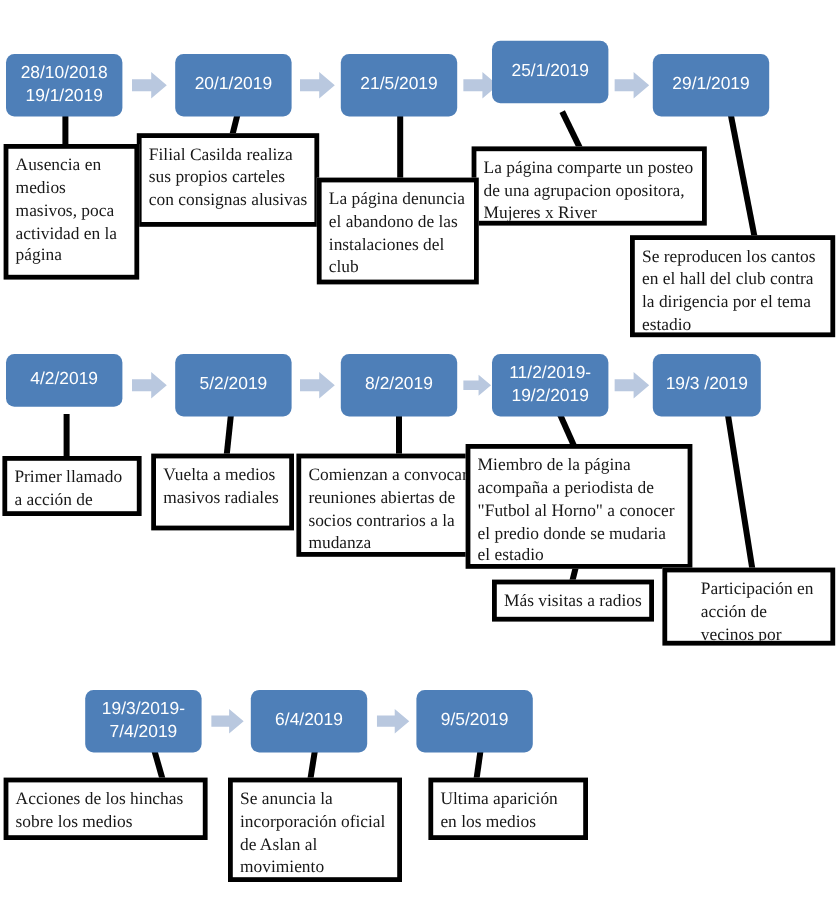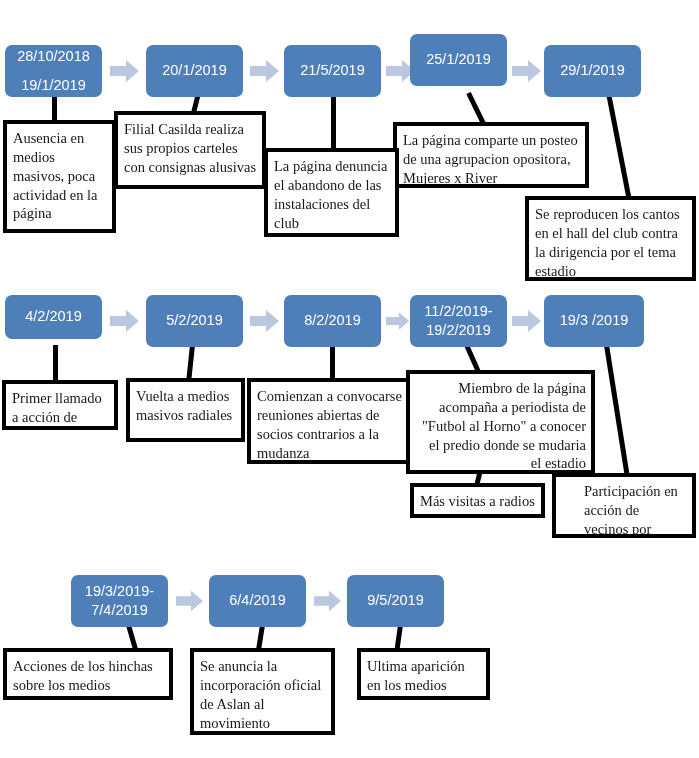--- a/index.html
+++ b/index.html
@@ -68,21 +68,21 @@
 <body>
 
 <div id="canvas">
 
   <div class="stem" style="left:52px; top:93px; width:5px; height:30px;"></div>
   <div class="stem" style="left:196px; top:93px; width:5px; height:22px; transform:rotate(14deg);"></div>
   <div class="stem" style="left:331px; top:93px; width:5px; height:60px;"></div>
   <div class="stem" style="left:466px; top:93px; width:5px; height:38px; transform:rotate(-26deg);"></div>
   <div class="stem" style="left:606px; top:93px; width:5px; height:112px; transform:rotate(-11deg);"></div>
 
-  <div class="date-chip" style="left:5px; top:45px; width:97px; height:52px;justify-content:space-between;">
+  <div class="date-chip" style="left:5px; top:45px; width:97px; height:52px;">
     <span>28/10/2018</span>
     <span class="l2">19/1/2019</span>
   </div>
   <div class="date-chip" style="left:146px; top:45px; width:97px; height:52px;">
     <span>20/1/2019</span>
   </div>
   <div class="date-chip" style="left:284px; top:45px; width:97px; height:52px;">
     <span>21/5/2019</span>
   </div>
   <div class="date-chip" style="left:410px; top:34px; width:97px; height:52px;">
@@ -142,21 +142,21 @@
   <div class="date-chip" style="left:146px; top:295px; width:97px; height:52px;">
     <span>5/2/2019</span>
   </div>
   <div class="date-chip" style="left:284px; top:295px; width:97px; height:52px;">
     <span>8/2/2019</span>
   </div>
   <div class="date-chip" style="left:410px; top:295px; width:97px; height:52px;">
     <span>11/2/2019-</span>
     <span class="l2">19/2/2019</span>
   </div>
-  <div class="date-chip" style="left:544px; top:295px; width:100px; height:52px;">
+  <div class="date-chip" style="left:544px; top:295px; width:90px; height:52px;">
     <span>19/3 /2019</span>
   </div>
 
   <div class="arrow" style="left:110px; top:309px; width:30px; height:24px;">
     <svg viewBox="0 0 30 24" width="30" height="24">
         <path d="M0 7 L16 7 L16 1 L29 12 L16 23 L16 17 L0 17 Z" fill="#B9C8DF"></path>
       </svg>
   </div>
   <div class="arrow" style="left:250px; top:309px; width:30px; height:24px;">
     <svg viewBox="0 0 30 24" width="30" height="24">
@@ -176,21 +176,21 @@
 
   <div class="callout" style="left:2px; top:380px; width:116px; height:50px; z-index:9;">
     <span>Primer llamado a acción de protesta</span>
   </div>
   <div class="callout" style="left:247px; top:378px; width:165px; height:86px; z-index:8;">
     <span>Comienzan a convocarse reuniones abiertas de socios contrarios a la mudanza</span>
   </div>
   <div class="callout" style="left:126px; top:378px; width:119px; height:64px; z-index:9;">
     <span>Vuelta a medios masivos radiales</span>
   </div>
-  <div class="callout" style="left:406px; top:370px; width:189px; height:104px; z-index:9;text-align:right;">
+  <div class="callout" style="left:388px; top:370px; width:189px; height:104px; z-index:9;">
     <span>Miembro de la página acompaña a periodista de "Futbol al Horno" a conocer el predio donde se mudaria el estadio</span>
   </div>
   <div class="callout" style="left:410px; top:483px; width:135px; height:35px; z-index:10; display:flex; align-items:flex-end;">
     <span>Más visitas a radios</span>
   </div>
   <div class="callout" style="left:552px; top:473px; width:144px; height:65px; z-index:9;padding-left:28px;">
     <span>Participación en acción de vecinos por rezonificación</span>
   </div>
 
   <div class="stem" style="left:126px; top:625px; width:5px; height:28px; transform:rotate(-16deg);"></div>

